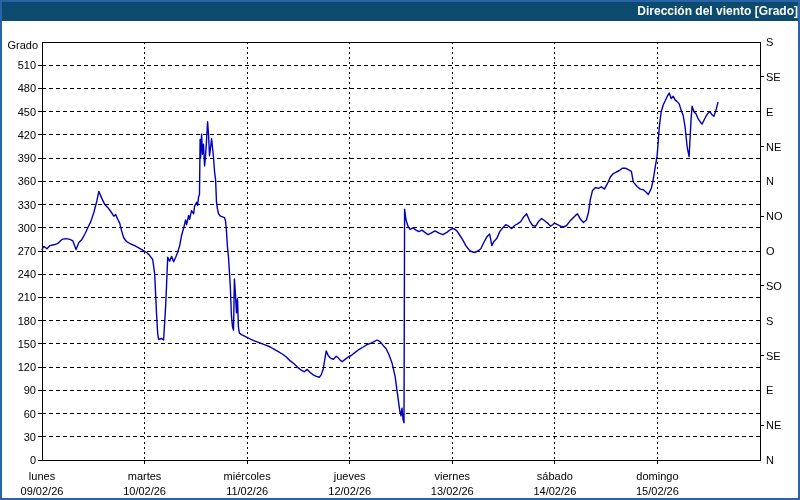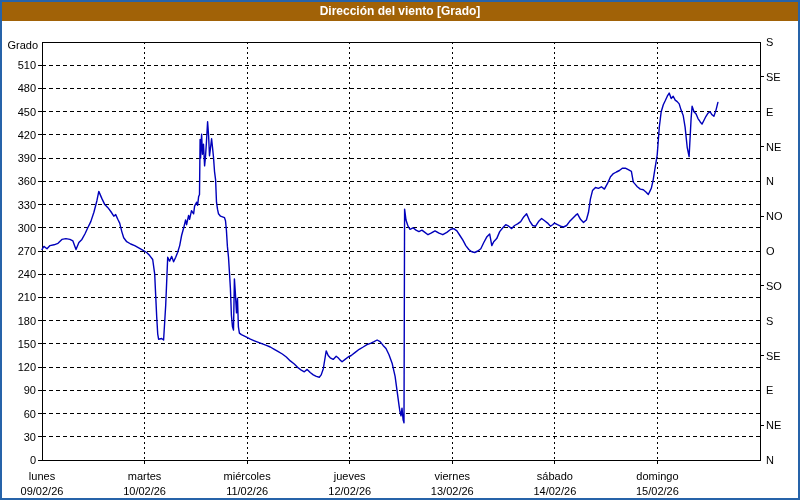--- a/index.html
+++ b/index.html
@@ -7,24 +7,24 @@
     position:relative;
     width:800px;height:500px;
     box-sizing:border-box;
     border:2px solid #2663a9;
     background:#ffffff;
     font-family:"Liberation Sans",sans-serif;
     overflow:hidden;
   }
   #title-bar{
     position:absolute;left:0;top:0;right:0;height:19px;
-    background:#a16207;
+    background:#0c4a6e;
     color:#ffffff;
     font-size:12px;font-weight:bold;
-    text-align:center;line-height:19px;
+    text-align:right;line-height:19px;
     letter-spacing:0px;
   }
   #chart-area{position:absolute;left:0;top:0;width:796px;height:496px;}
   svg text{font-family:"Liberation Sans",sans-serif;fill:#000;}
 </style>
 </head>
 <body>
 
 <div id="app-window">
   <div id="chart-area">

